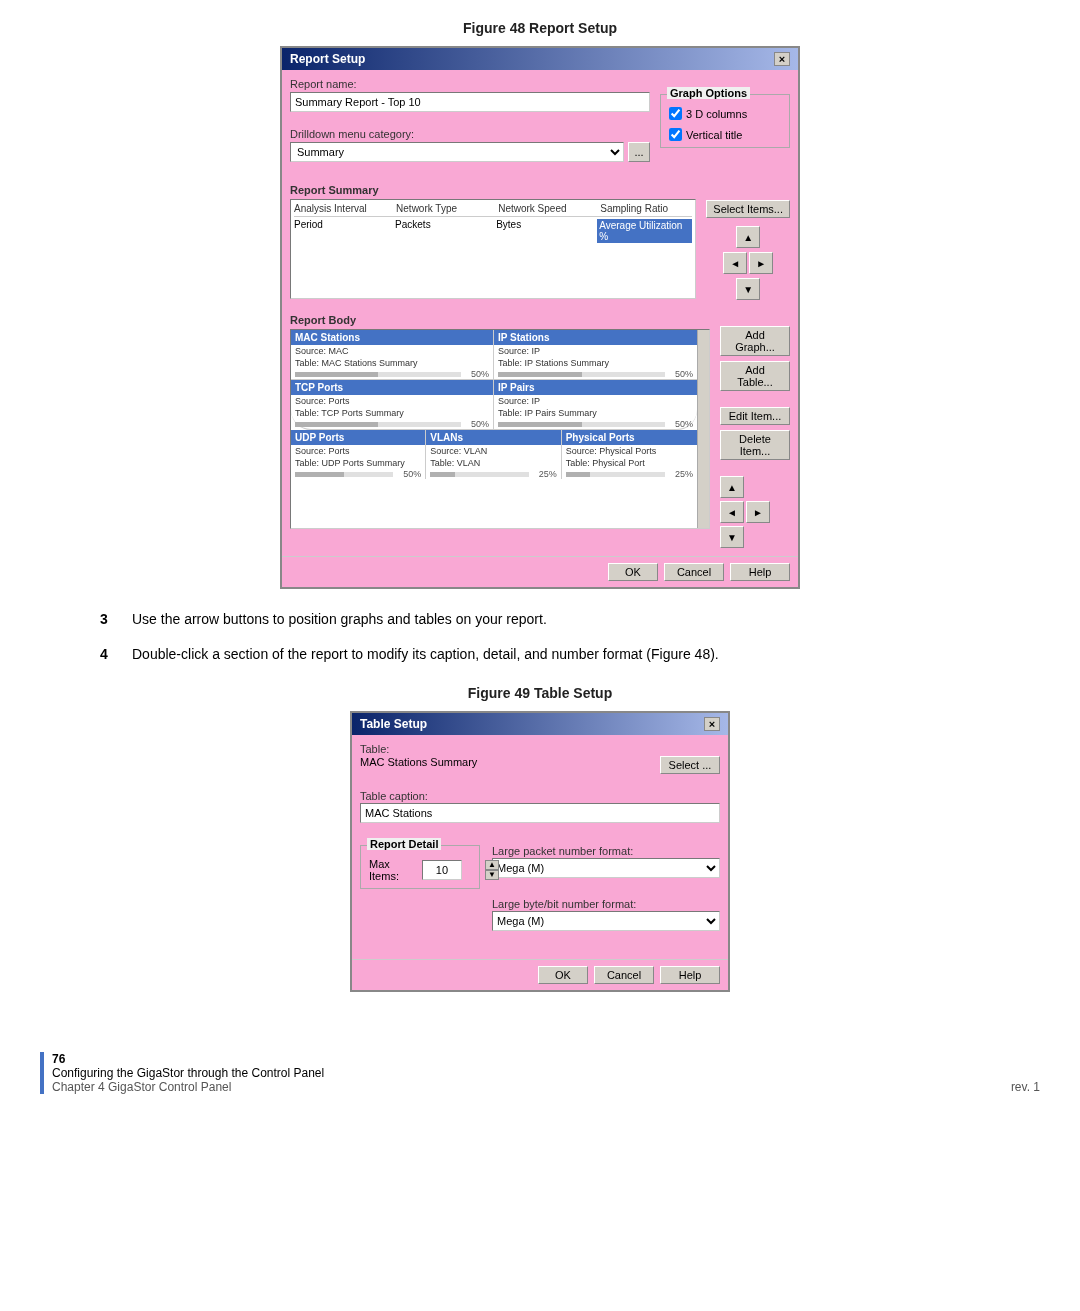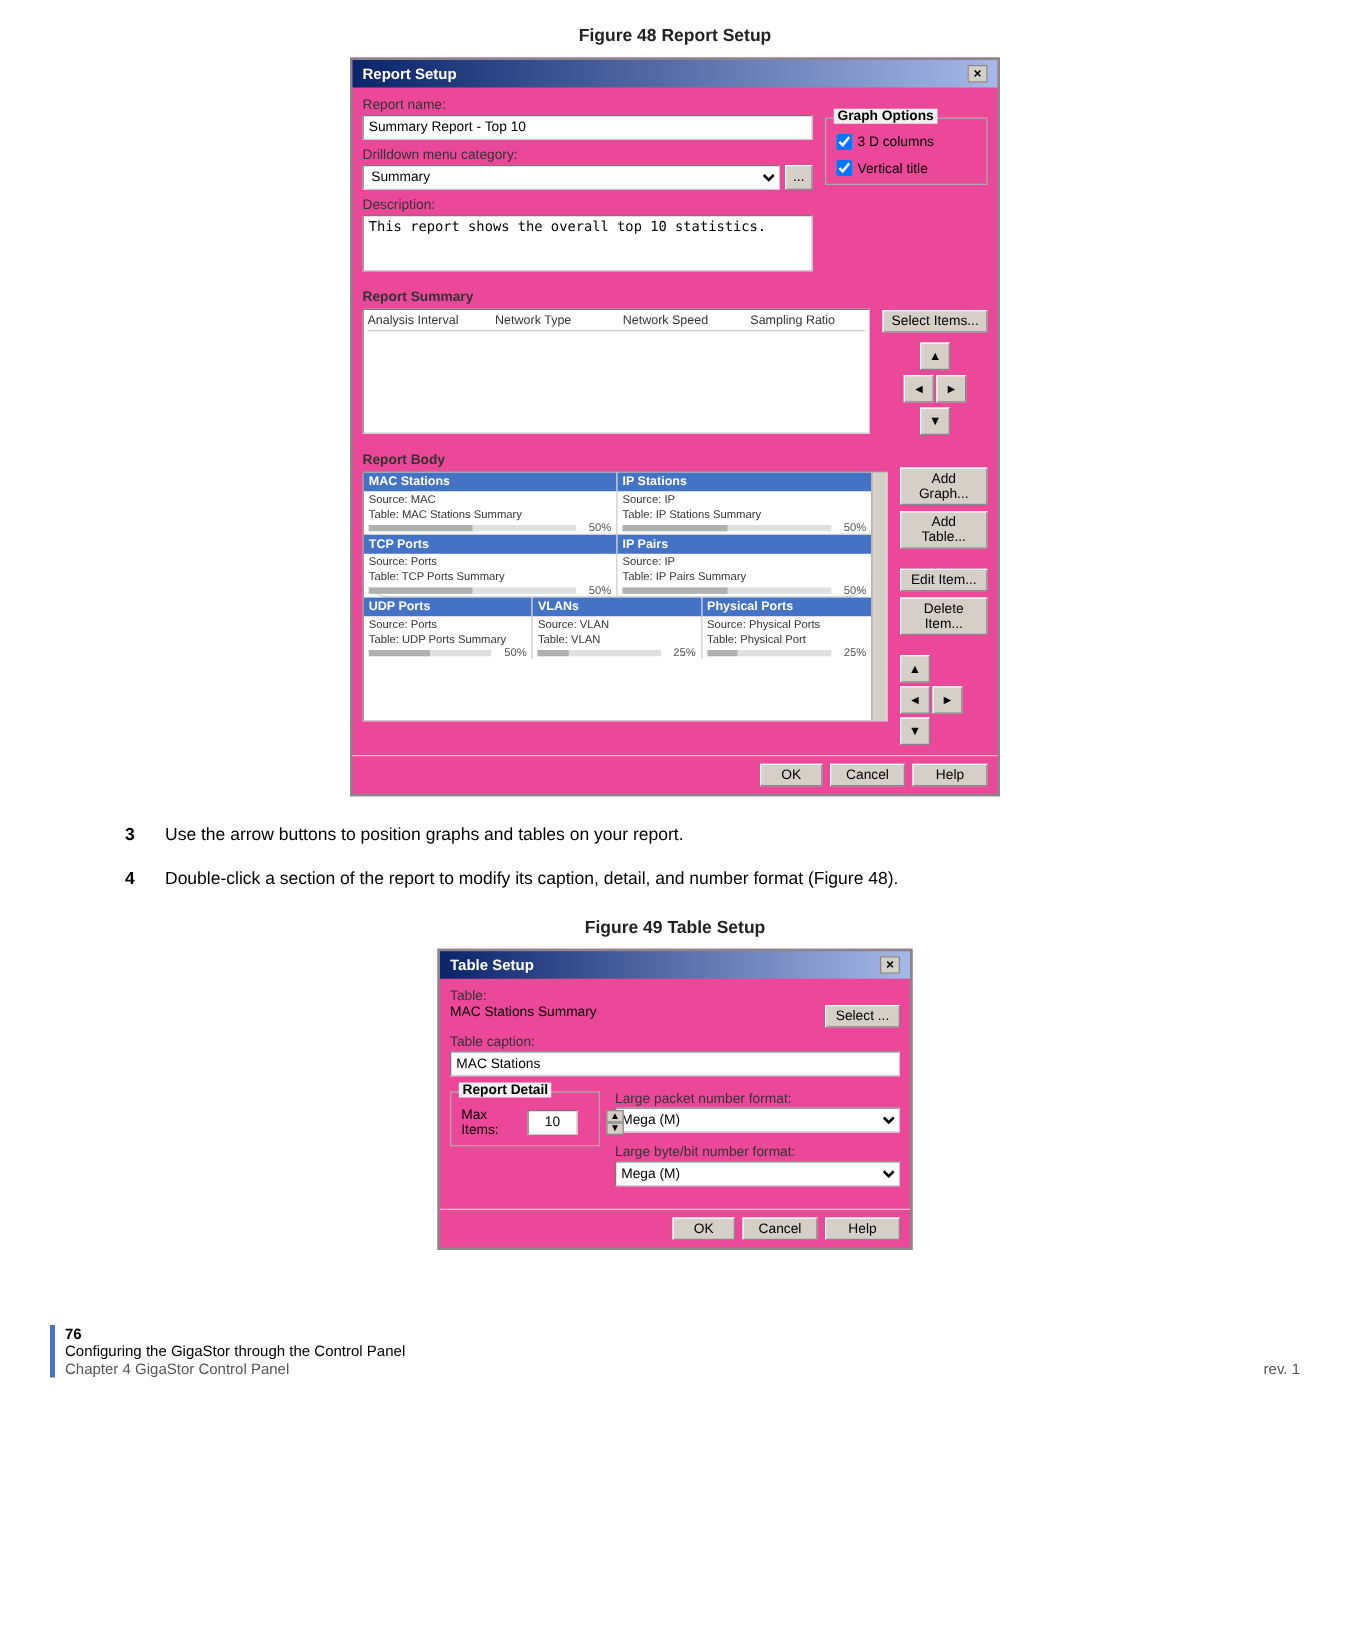--- a/index.html
+++ b/index.html
@@ -18,21 +18,21 @@
       text-align: center;
       font-size: 14px;
       font-weight: bold;
       margin-bottom: 10px;
       color: #222;
     }
 
     
     .dialog {
       border: 2px solid #888;
-      background: #ec4899;
+      background: #f9a8d4;
       margin: 0 auto;
       position: relative;
     }
 
     .dialog-titlebar {
       background: linear-gradient(to right, #0a246a, #a6b8e8);
       color: white;
       padding: 4px 8px;
       font-size: 12px;
       font-weight: bold;
@@ -57,21 +57,21 @@
     .dialog-body {
       padding: 8px;
     }
 
     
     .report-setup-dialog {
       width: 520px;
     }
 
     .form-row {
-      margin-bottom: 6px;
+      margin-bottom: 16px;
     }
 
     .form-label {
       font-size: 11px;
       color: #333;
       margin-bottom: 2px;
     }
 
     .form-input {
       width: 100%;
@@ -478,24 +478,20 @@
         <div class="form-row">
           <div class="form-label">Drilldown menu category:</div>
           <div class="dropdown-row">
             <select class="dropdown-select">
               <option>Summary</option>
             </select>
             <button class="small-btn">...</button>
           </div>
         </div>
 
-        <div class="form-row">
-          <div class="form-label">Description:</div>
-          <textarea class="textarea-field" style="">This report shows the overall top 10 statistics.</textarea>
-        </div>
       </div>
 
       <div class="right-col">
         <div class="group-box" style="margin-top: 16px;">
           <span class="group-box-title">Graph Options</span>
           <div class="checkbox-row">
             <input type="checkbox" checked="" style="">
             <label>3 D columns</label>
           </div>
           <div class="checkbox-row">
@@ -508,20 +504,26 @@
 
     <div class="two-col" style="align-items: flex-start;">
       <div style="flex:1;">
         <div class="section-label">Report Summary</div>
         <div class="summary-area">
           <div class="summary-header-row">
             <span>Analysis Interval</span>
             <span>Network Type</span>
             <span>Network Speed</span>
             <span>Sampling Ratio</span>
+          </div>
+          <div class="summary-data-row">
+            <span>Period</span>
+            <span>Packets</span>
+            <span>Bytes</span>
+            <span style="background:#4472c4; color:white; padding:1px 2px;">Average Utilization %</span>
           </div>
         </div>
       </div>
       <div class="side-buttons" style="margin-top: 18px;">
         <button class="win-button select-items-btn">Select Items...</button>
         <button class="arrow-btn">▲</button>
         <div class="arrow-row">
           <button class="arrow-btn">◄</button>
           <button class="arrow-btn">►</button>
         </div>

